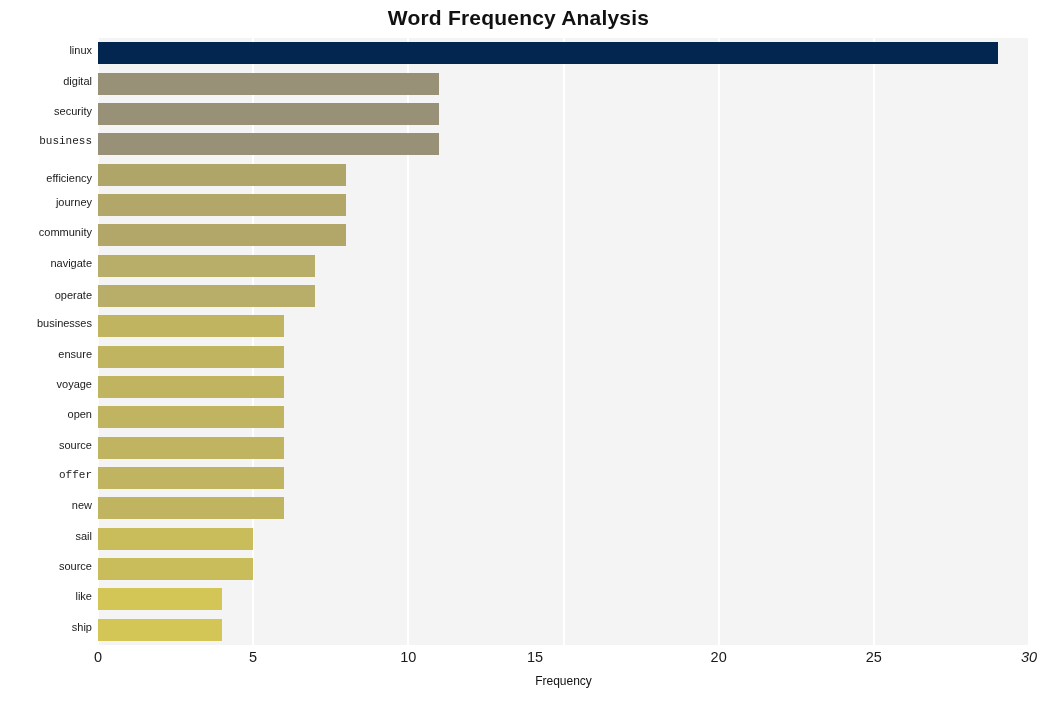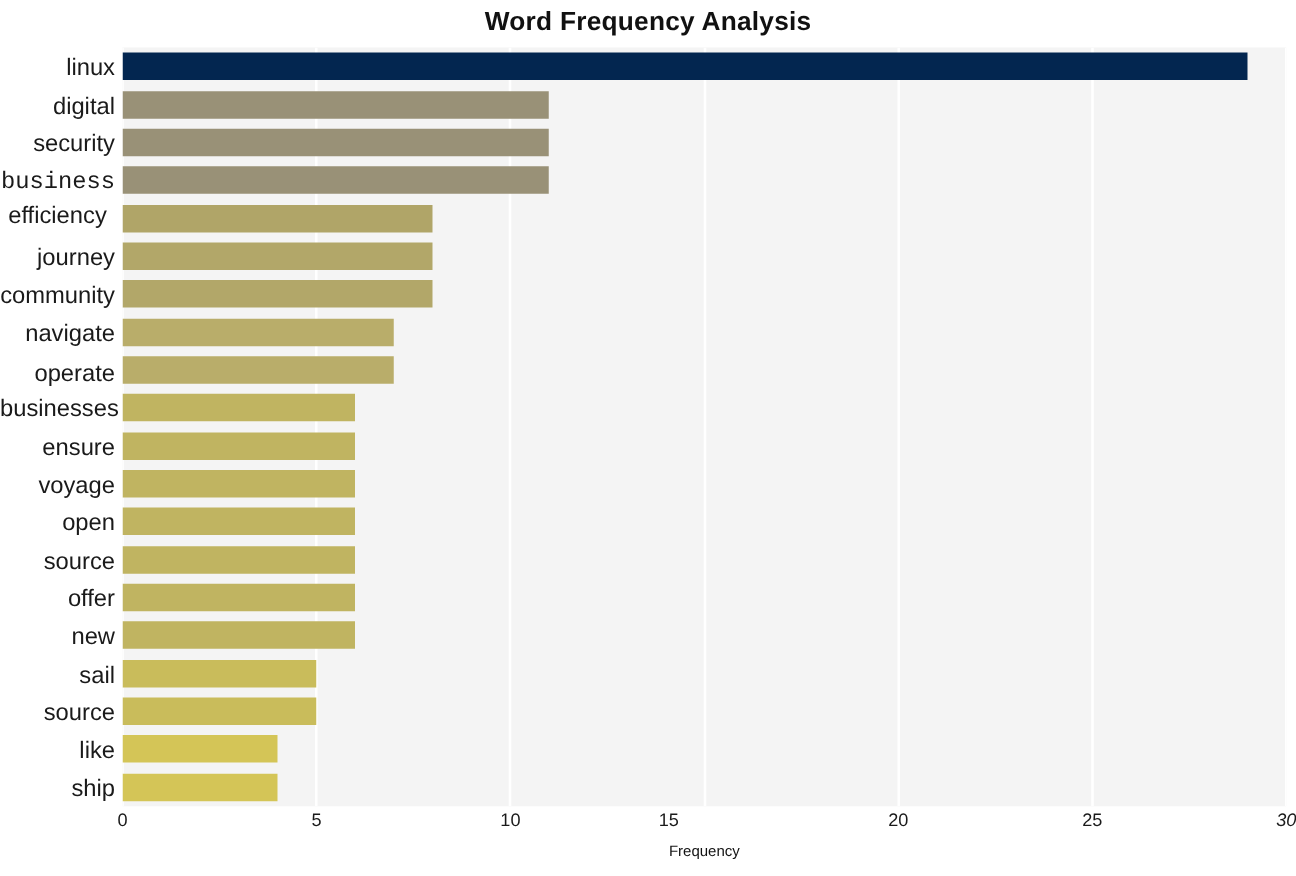--- a/index.html
+++ b/index.html
@@ -73,21 +73,21 @@
     left: 0;
     top: 38px;
     width: 92px;
     height: 607px;
   }
   .ytick-label {
     position: absolute;
     right: 0;
     width: 92px;
     text-align: right;
-    font-size: 19px;
+    font-size: 11px;
     color: #1a1a1a;
     white-space: nowrap;
     line-height: 1;
   }
 
   
   #xlabels-layer {
     position: absolute;
     left: 0;
     top: 650px;
@@ -153,31 +153,31 @@
         <div class="bar" title="like: 4" style="width: 124.133px; height: 22px; top: 550.475px; background: rgb(212, 197, 87);"></div>
         <div class="bar" title="ship: 4" style="width: 124.133px; height: 22px; top: 580.825px; background: rgb(212, 197, 87);"></div>
       </div>
   </div>
 
   <div id="ylabels-layer">
       <div class="ytick-label" style="top: 7.175px;">linux</div>
       <div class="ytick-label" style="top: 37.525px;">digital</div>
       <div class="ytick-label" style="top: 67.875px;">security</div>
       <div class="ytick-label" style="top: 98.225px; font-family: Liberation Mono, monospace;">business</div>
-      <div class="ytick-label" style="top: 125px; text-align: center;">efficiency</div>
+      <div class="ytick-label" style="top: 135px;">efficiency</div>
       <div class="ytick-label" style="top: 158.925px;">journey</div>
       <div class="ytick-label" style="top: 189.275px;">community</div>
       <div class="ytick-label" style="top: 219.625px;">navigate</div>
       <div class="ytick-label" style="top: 252px;">operate</div>
       <div class="ytick-label" style="top: 280.325px;">businesses</div>
       <div class="ytick-label" style="top: 310.675px;">ensure</div>
       <div class="ytick-label" style="top: 341.025px;">voyage</div>
       <div class="ytick-label" style="top: 371.375px;">open</div>
       <div class="ytick-label" style="top: 401.725px;">source</div>
-      <div class="ytick-label" style="top: 432.075px;">offer</div>
+      <div class="ytick-label" style="top: 432.075px; font-family: Liberation Mono, monospace;">offer</div>
       <div class="ytick-label" style="top: 462.425px;">new</div>
       <div class="ytick-label" style="top: 492.775px;">sail</div>
       <div class="ytick-label" style="top: 523.125px;">source</div>
       <div class="ytick-label" style="top: 553.475px;">like</div>
       <div class="ytick-label" style="top: 583.825px;">ship</div>
     </div>
   <div id="xlabels-layer">
       <div class="xtick-label" style="left: 98px;">0</div>
       <div class="xtick-label" style="left: 253.167px;">5</div>
       <div class="xtick-label" style="left: 408.333px;">10</div>

